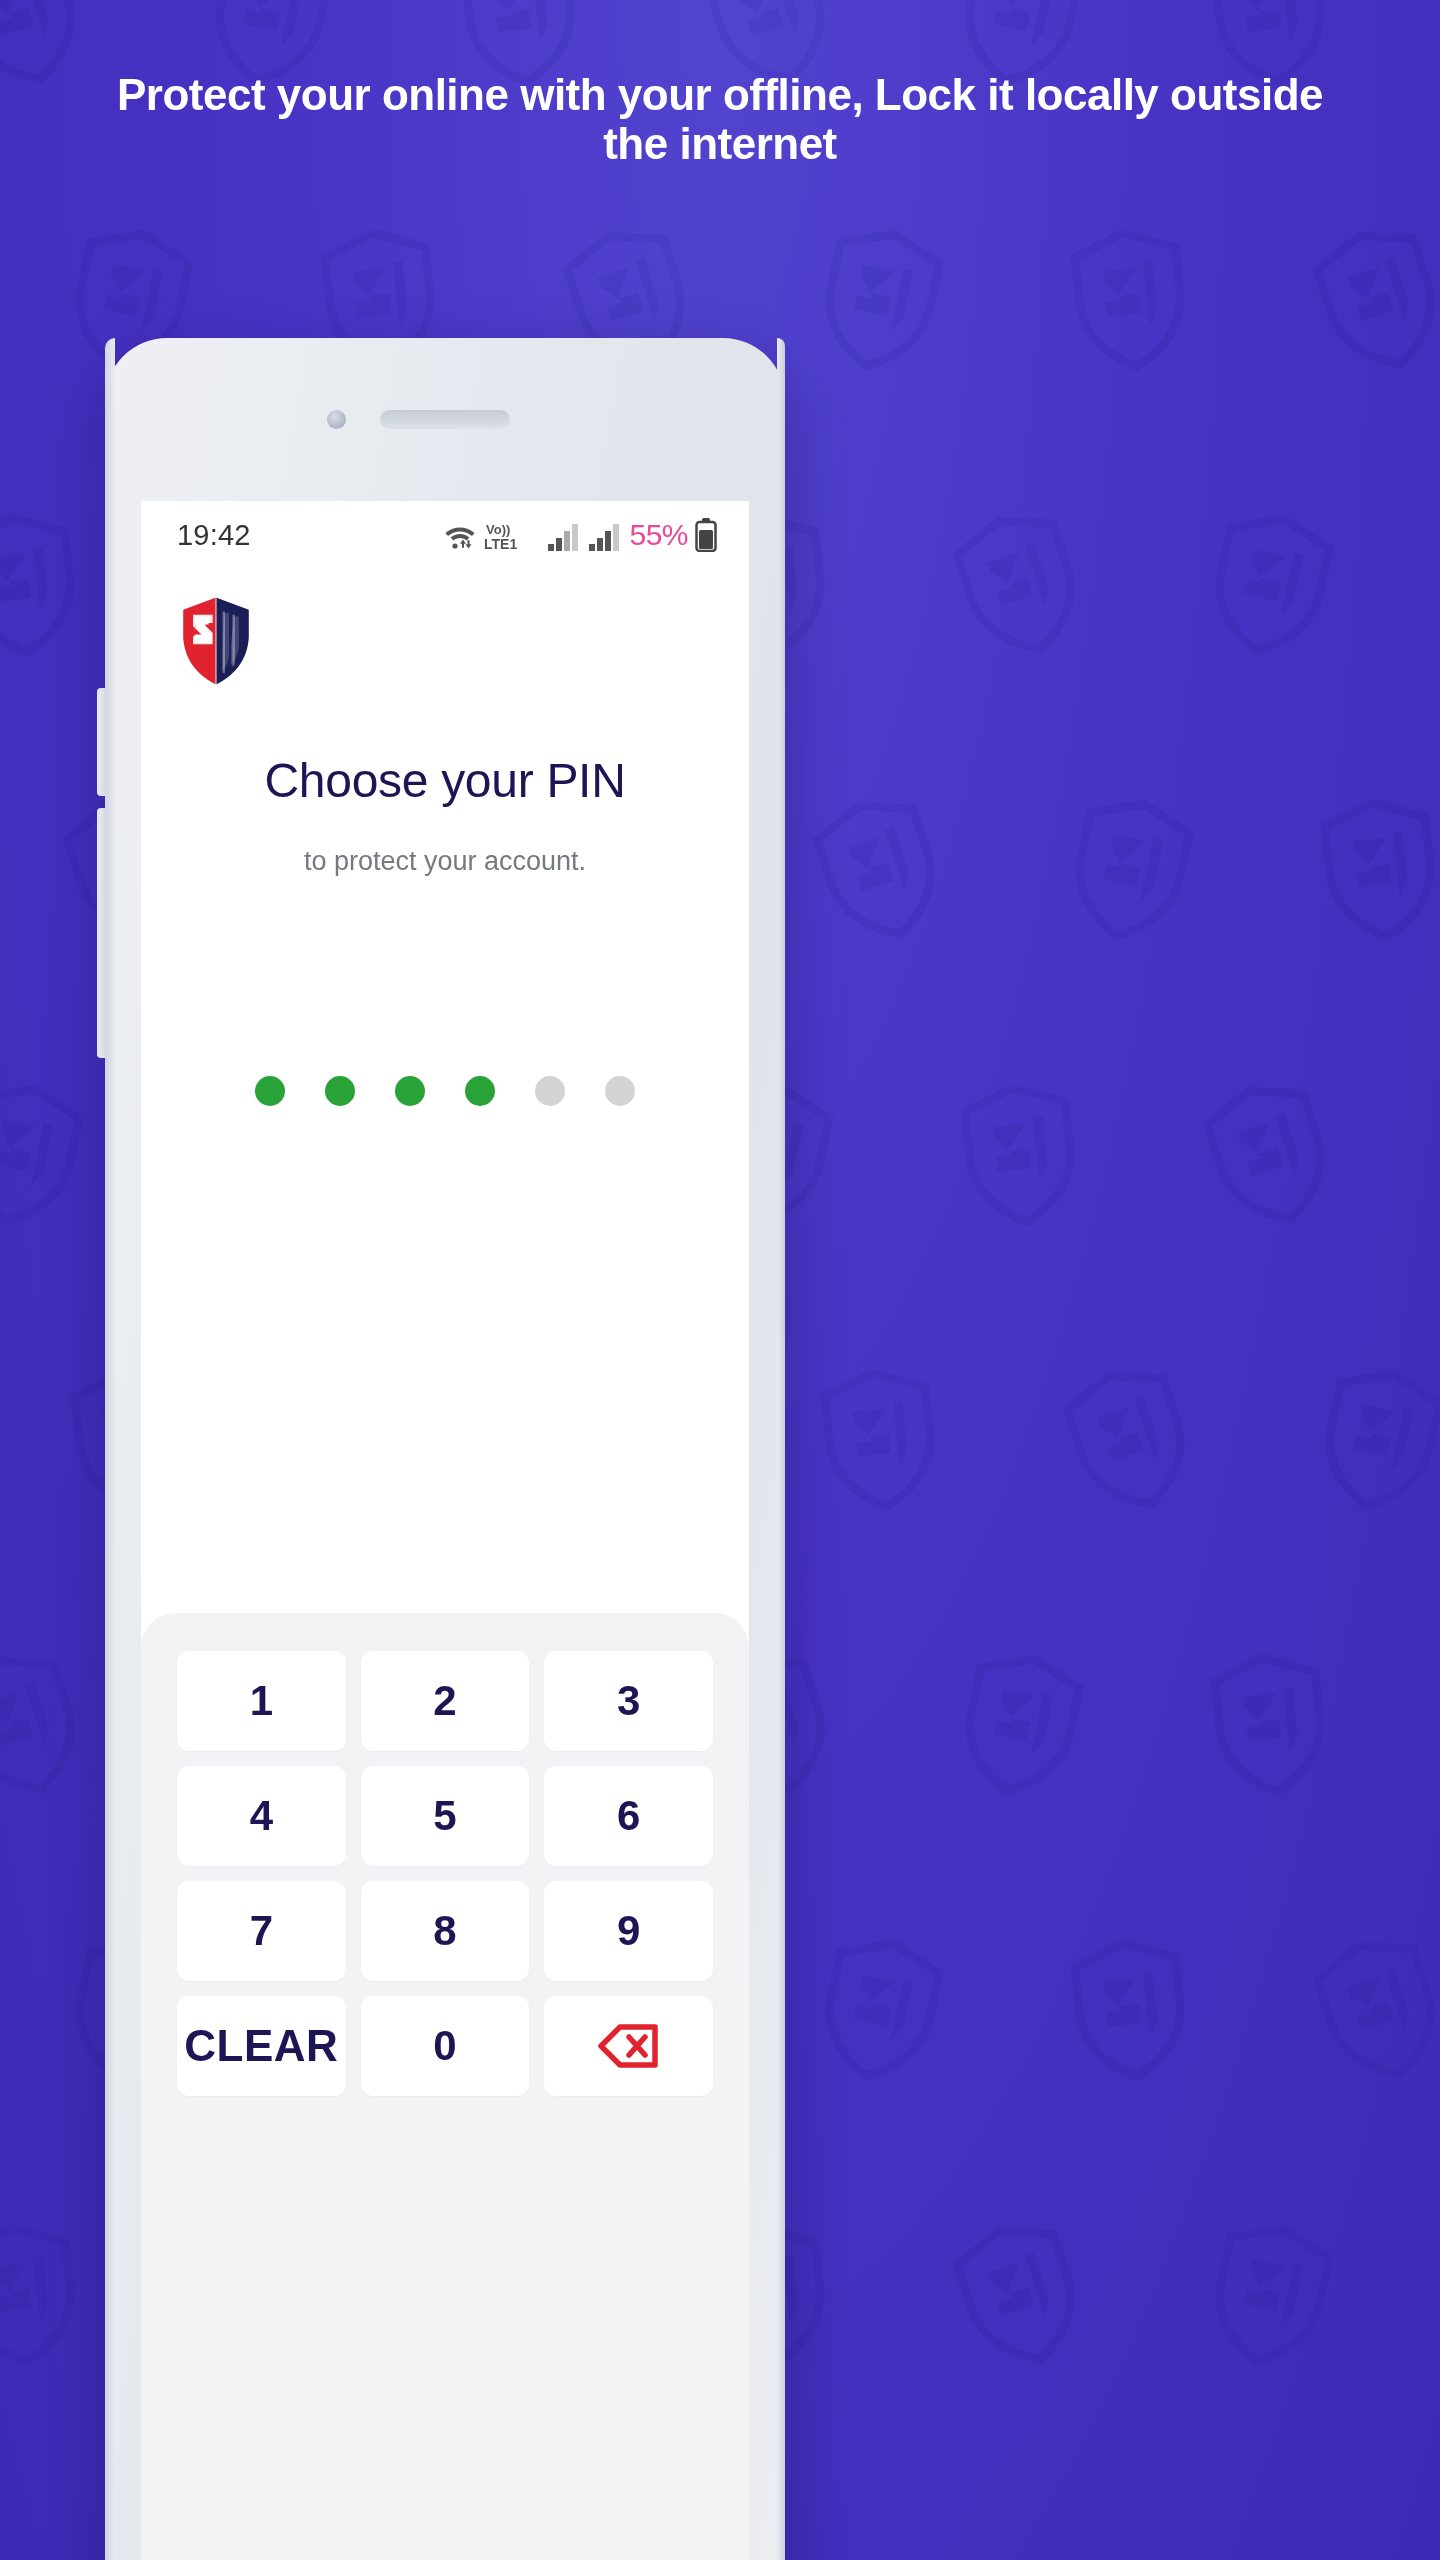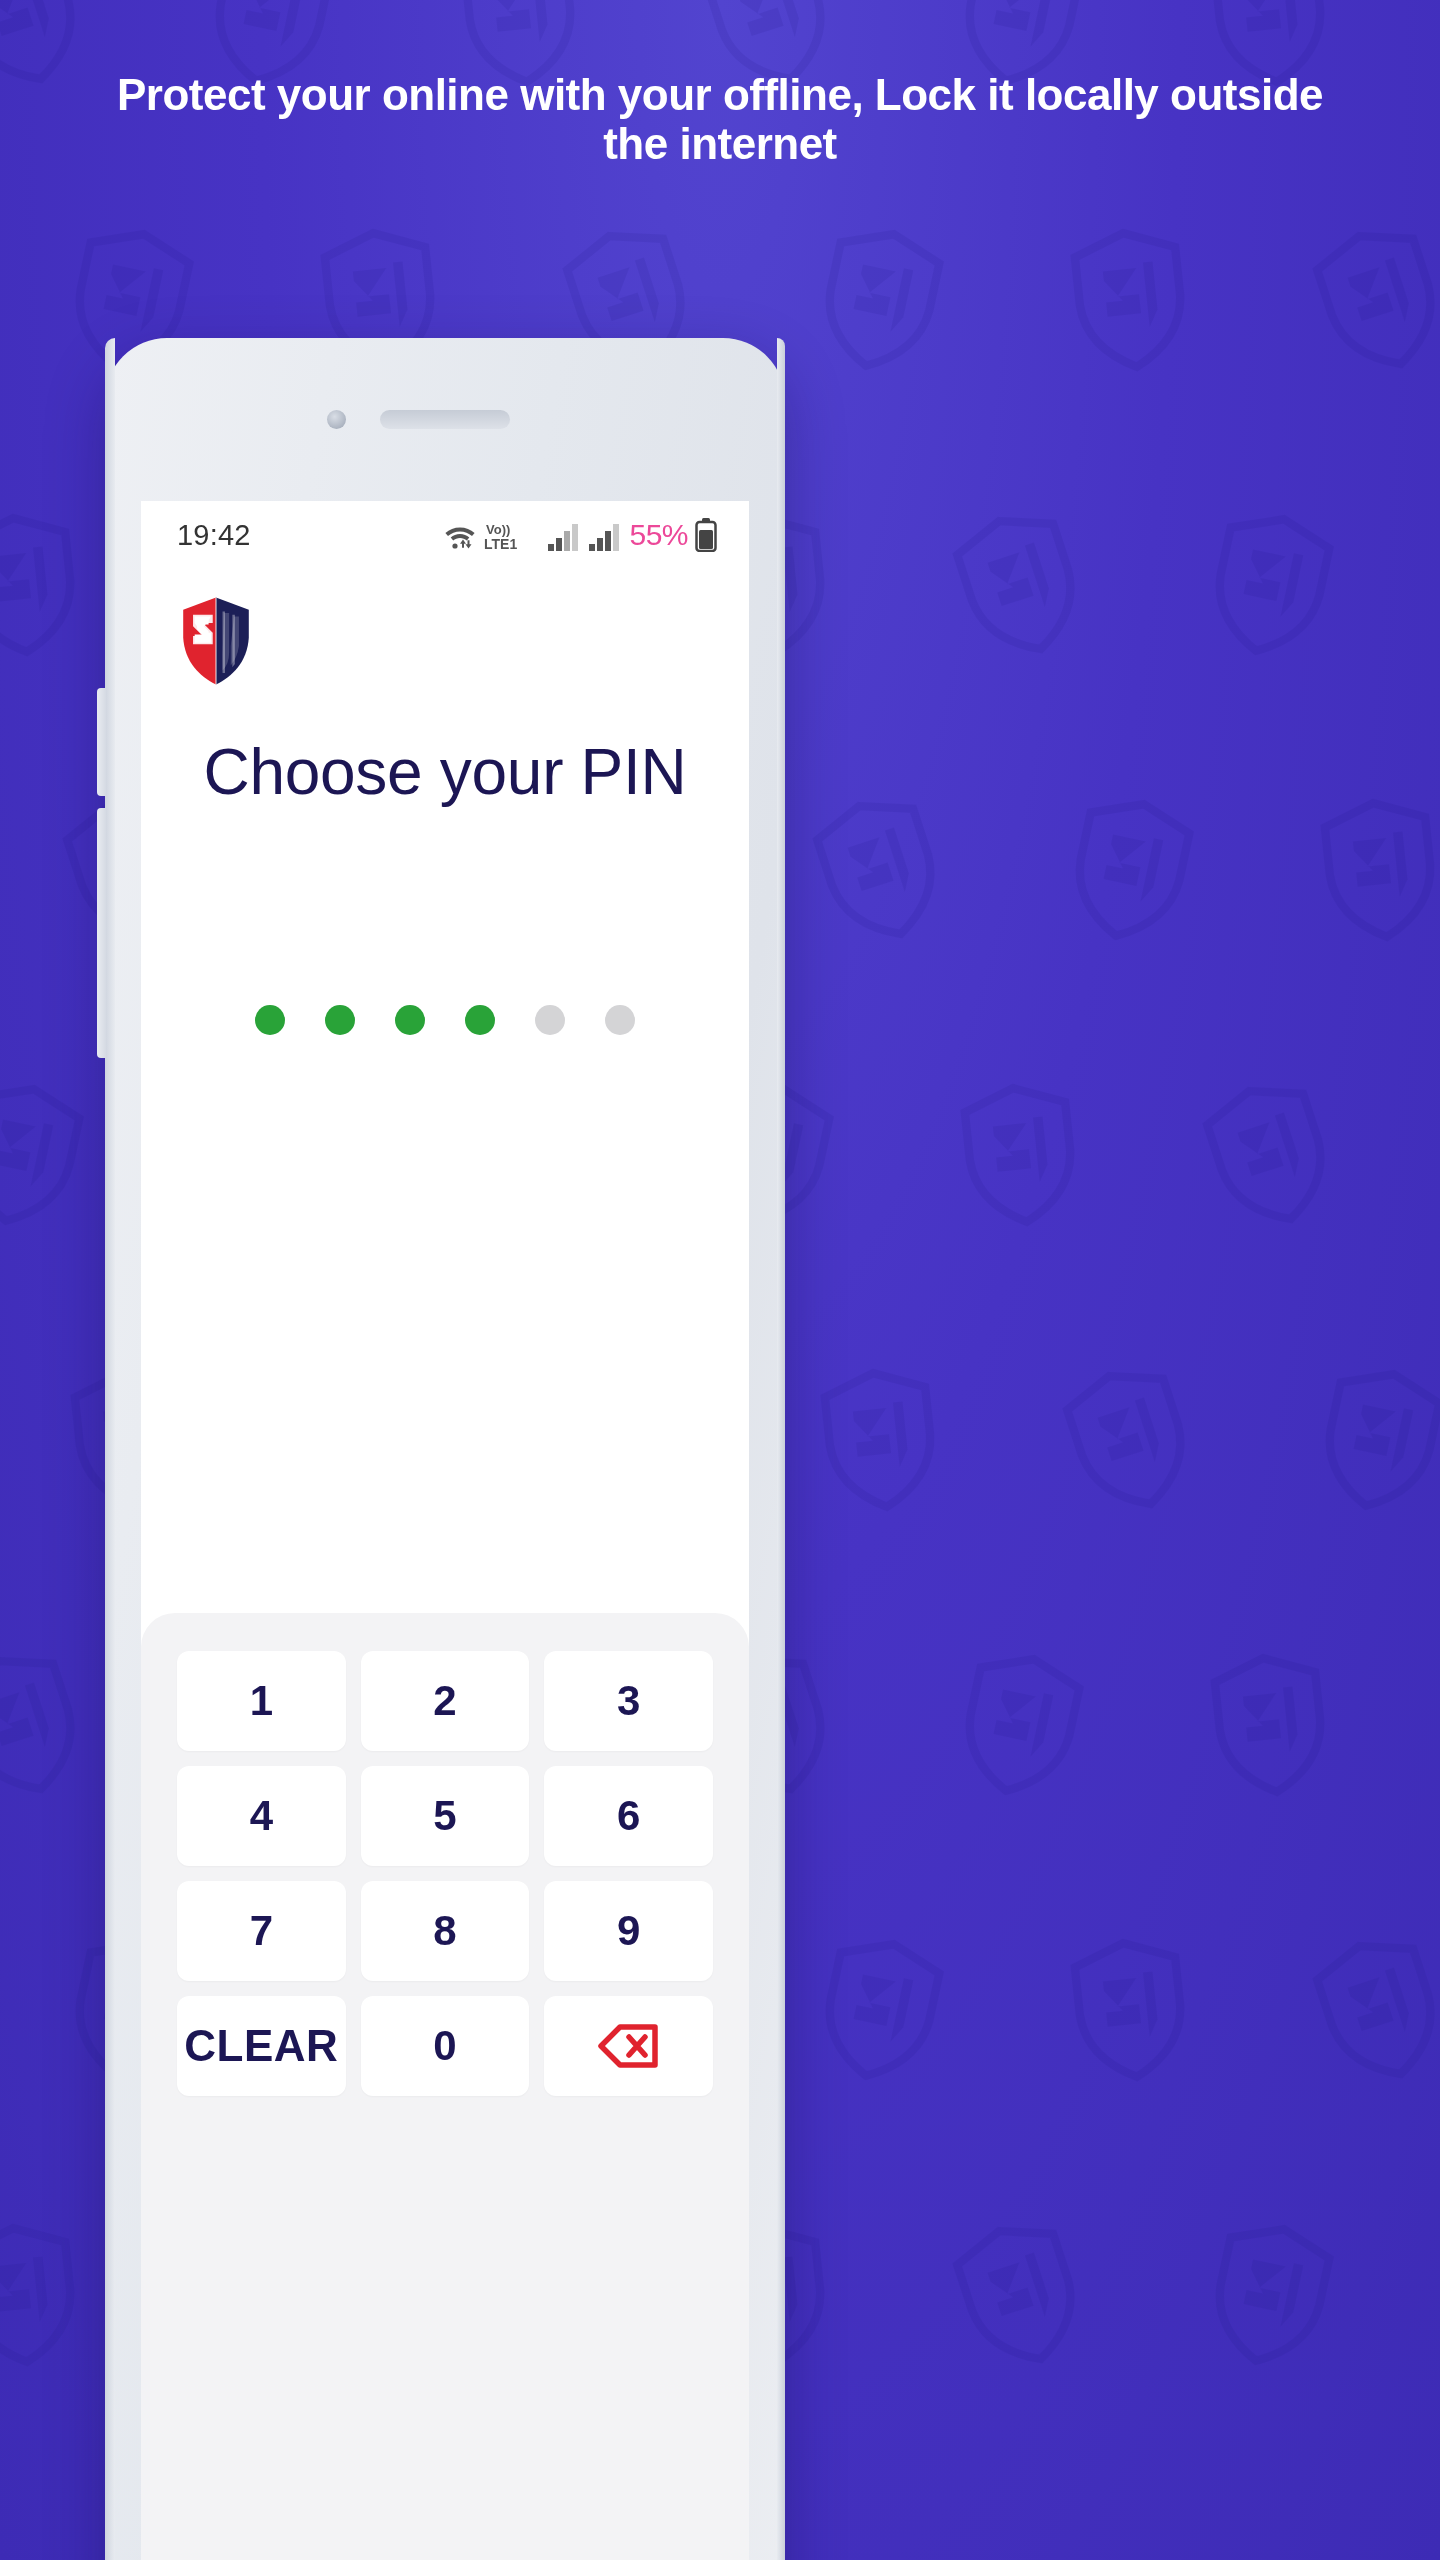--- a/index.html
+++ b/index.html
@@ -115,23 +115,23 @@
 
   
   #app-logo {
     margin:26px 0 0 34px;
     width:82px; height:92px;
   }
   #app-logo svg { width:100%; height:100%; display:block; }
 
   
   #pin-title {
-    margin-top:48px;
+    margin-top:66px;
     text-align:center;
-    font-size:64px;
+    font-size:48px;
     color:#1c1654;
     letter-spacing:-.3px;
   }
   #pin-subtitle {
     margin-top:34px;
     text-align:center;
     font-size:27px;
     line-height:1.42;
     color:#76797f;
   }
@@ -635,20 +635,21 @@
         <path d="M27 30 L41 30 L41 36 L33 36 L41 44 L41 56 L27 56 L27 50 L35 50 L27 42 Z" fill="#ffffff"></path>
         <path d="M60 22 L66 22 L66 70 Q66 84 58 92 L58 72 Z" fill="#ffffff" opacity=".18"></path>
         <path d="M72 26 L78 26 L78 62 Q76 76 68 86 L68 62 Z" fill="#ffffff" opacity=".18"></path>
         <path d="M58 20 L61 20 L61 95 L58 95 Z" fill="#ffffff" opacity=".35"></path>
         <path d="M70 24 L73 24 L73 84 L70 88 Z" fill="#ffffff" opacity=".35"></path>
       </svg>
     </div>
 
     <div id="pin-title">Choose your PIN</div>
     <div id="pin-subtitle">
+      <div>to protect your account.</div>
     </div>
 
     <div id="pin-dots">
         <span class="pin-dot filled" style="background: rgb(41, 163, 56);"></span>
         <span class="pin-dot filled" style="background: rgb(41, 163, 56);"></span>
         <span class="pin-dot filled" style="background: rgb(41, 163, 56);"></span>
         <span class="pin-dot filled" style="background: rgb(41, 163, 56);"></span>
         <span class="pin-dot" style="background: rgb(212, 212, 214);"></span>
         <span class="pin-dot" style="background: rgb(212, 212, 214);"></span>
       </div>

